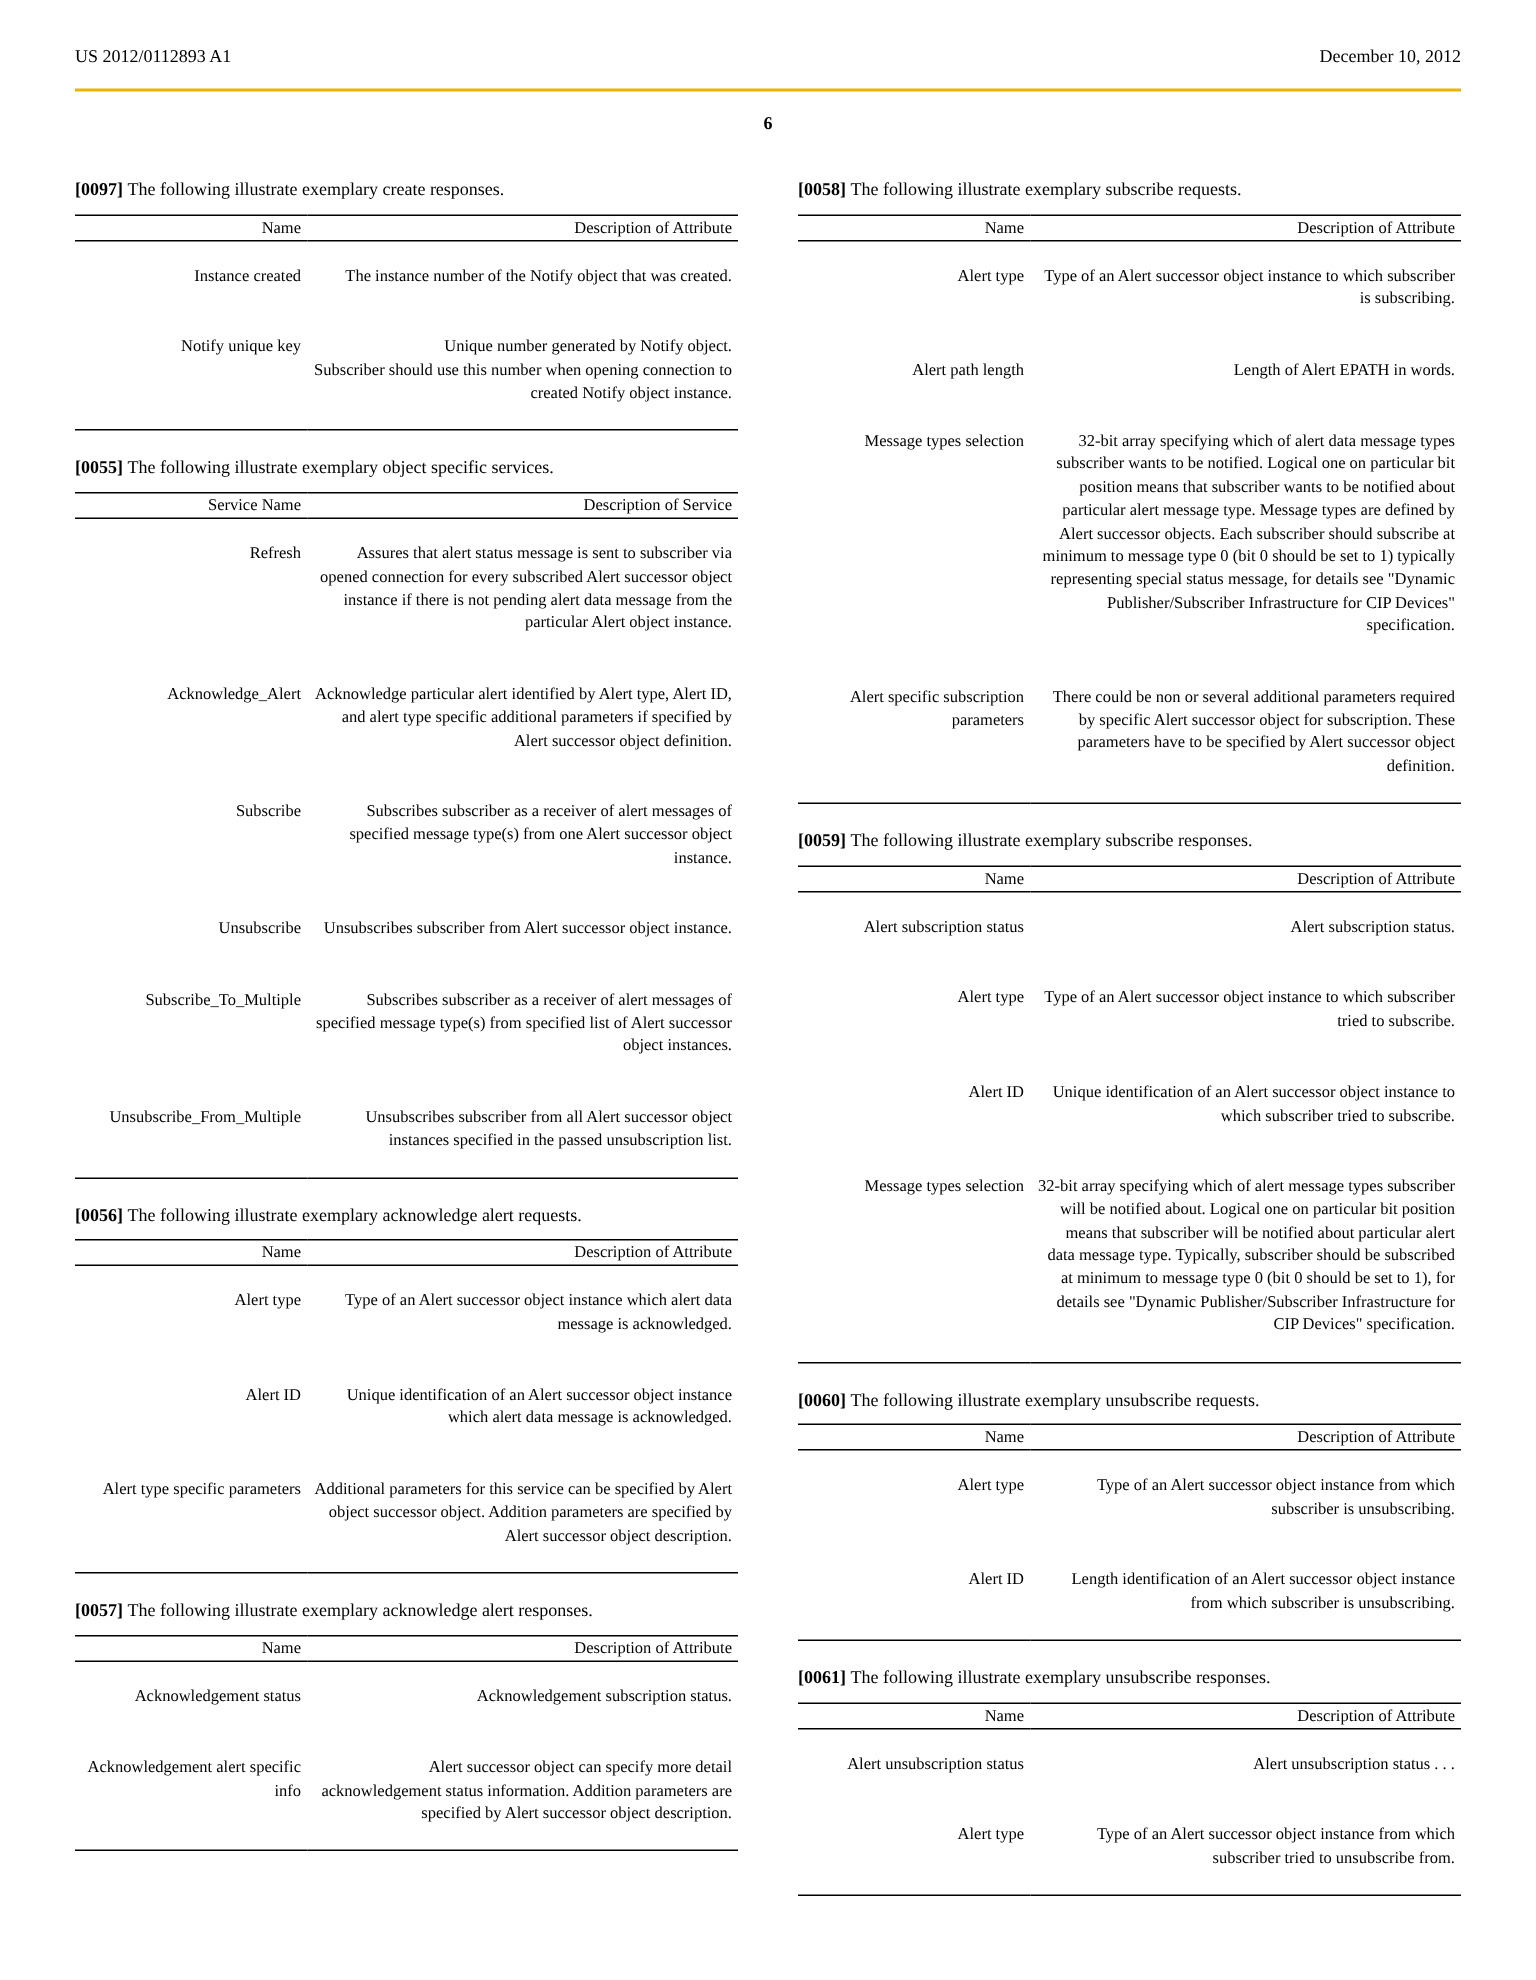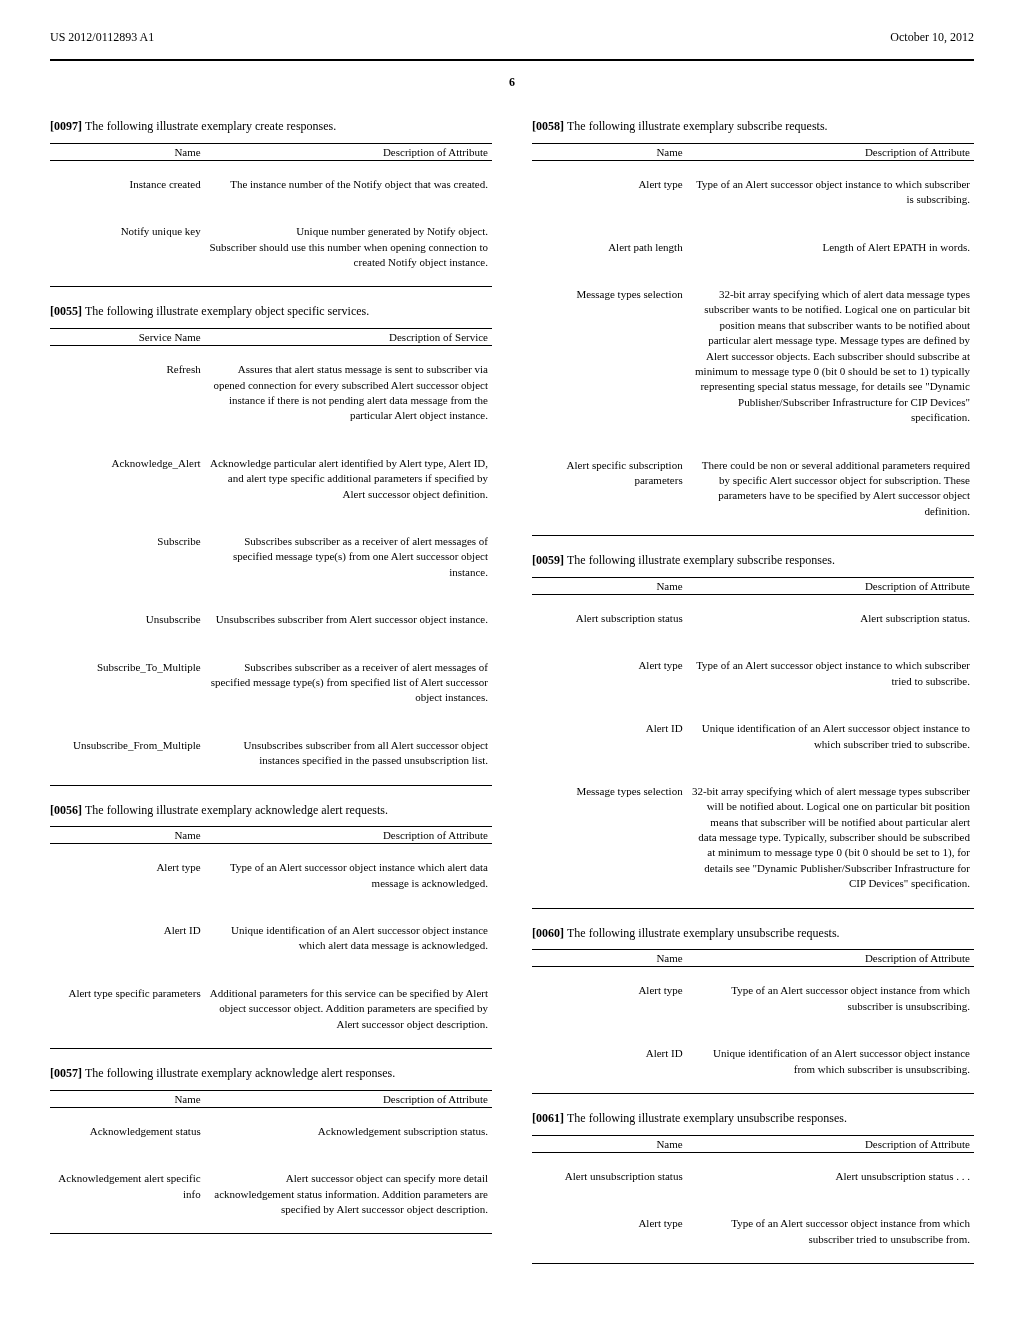--- a/index.html
+++ b/index.html
@@ -18,21 +18,21 @@
       display: grid;
       grid-template-columns: 1fr 1fr;
       grid-template-rows: auto;
       gap: 0;
     }
     .header {
       grid-column: 1 / 3;
       display: flex;
       justify-content: space-between;
       align-items: flex-start;
-      border-bottom: 2px solid #000000;
+      border-bottom: 2px solid #eab308;
       padding-bottom: 4px;
       margin-bottom: 14px;
     }
     .page-number {
       grid-column: 1 / 3;
       text-align: center;
       font-size: 12px;
       font-weight: bold;
       margin-bottom: 18px;
     }
@@ -74,21 +74,21 @@
     .col1 { width: 35%; }
     .col2 { width: 65%; }
   </style>
 </head>
 <body>
 
 <div class="page">
 
   <div class="header">
     <span>US 2012/0112893 A1</span>
-    <span>October 10, 2012</span>
+    <span>December 10, 2012</span>
   </div>
 
   <div class="page-number">6</div>
 
   <div class="left-col">
 
     <div class="section">
       <p class="section-title">
         <span class="para-num">[0097]</span>&nbsp;<span>The following illustrate exemplary create responses.</span>
       </p>
@@ -283,21 +283,21 @@
             <th class="col2">Description of Attribute</th>
           </tr>
         </thead>
         <tbody>
           <tr>
             <td>Alert type</td>
             <td>Type of an Alert successor object instance from which subscriber is unsubscribing.</td>
           </tr>
           <tr>
             <td>Alert ID</td>
-            <td>Unique identification of an Alert successor object instance from which subscriber is unsubscribing.</td>
+            <td>Length identification of an Alert successor object instance from which subscriber is unsubscribing.</td>
           </tr>
         </tbody>
       </table>
     </div>
 
     <div class="section">
       <p class="section-title">
         <span class="para-num">[0061]</span>&nbsp;<span>The following illustrate exemplary unsubscribe responses.</span>
       </p>
       <table class="bordered">

